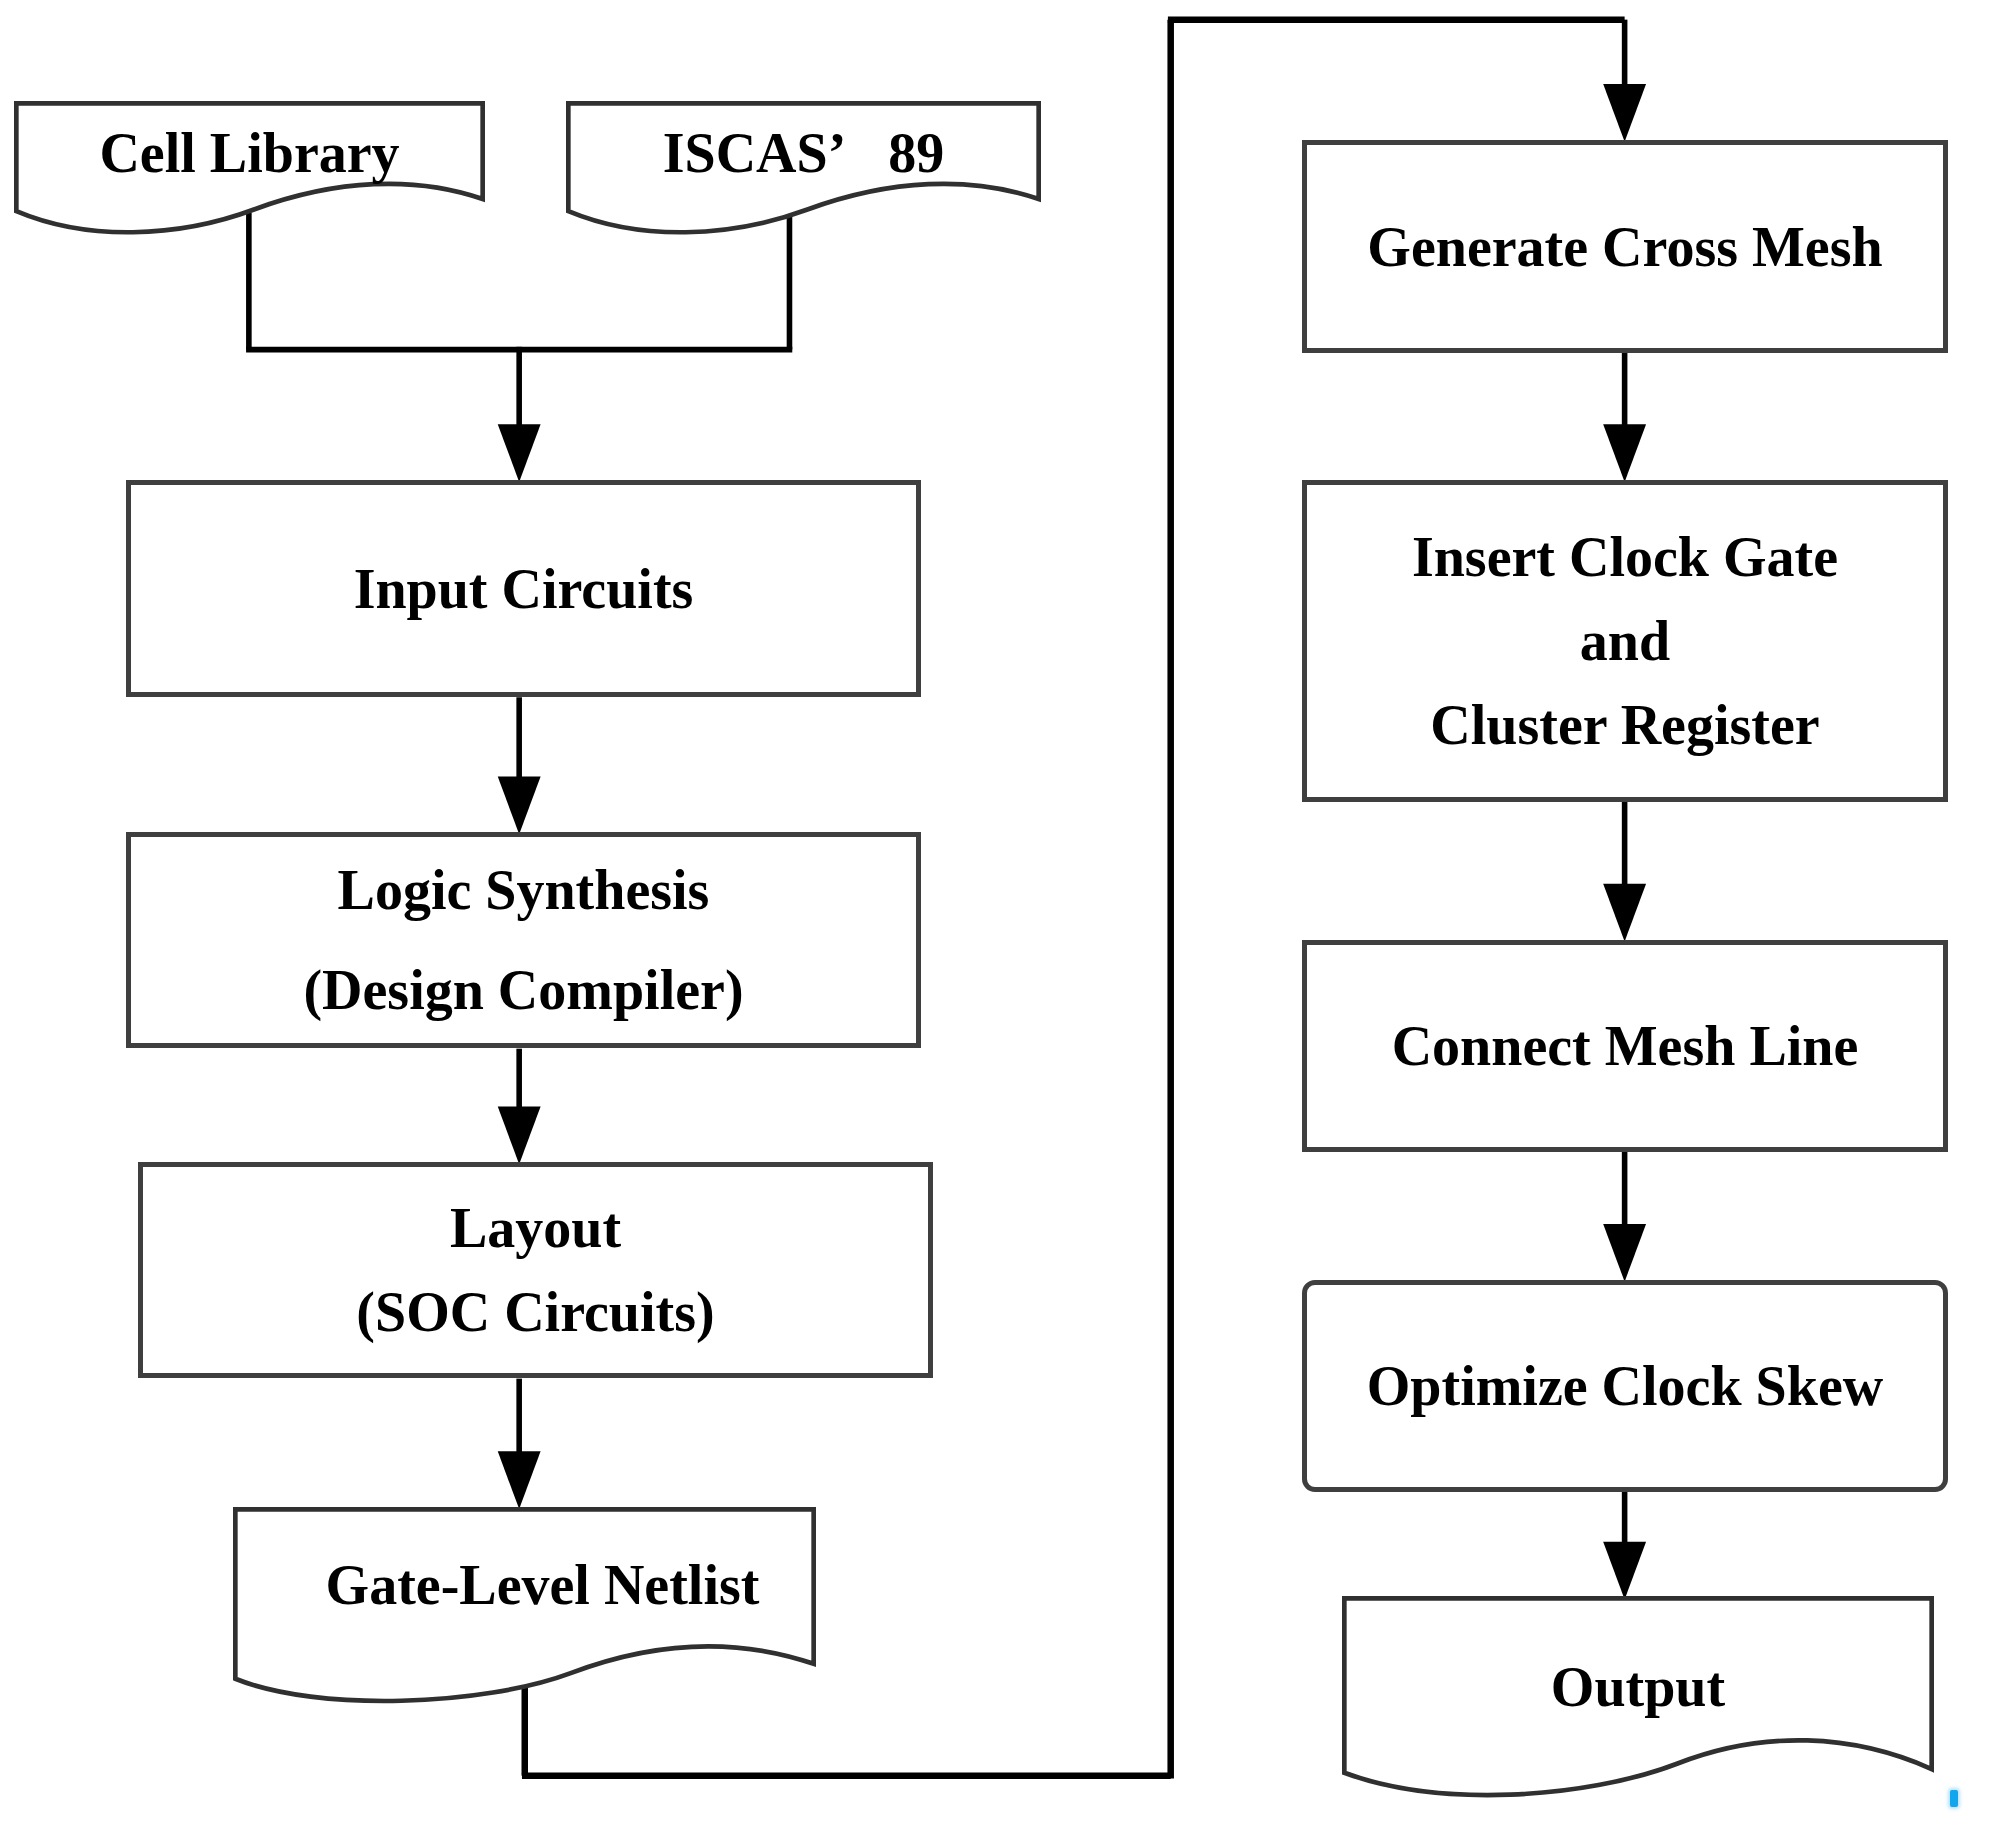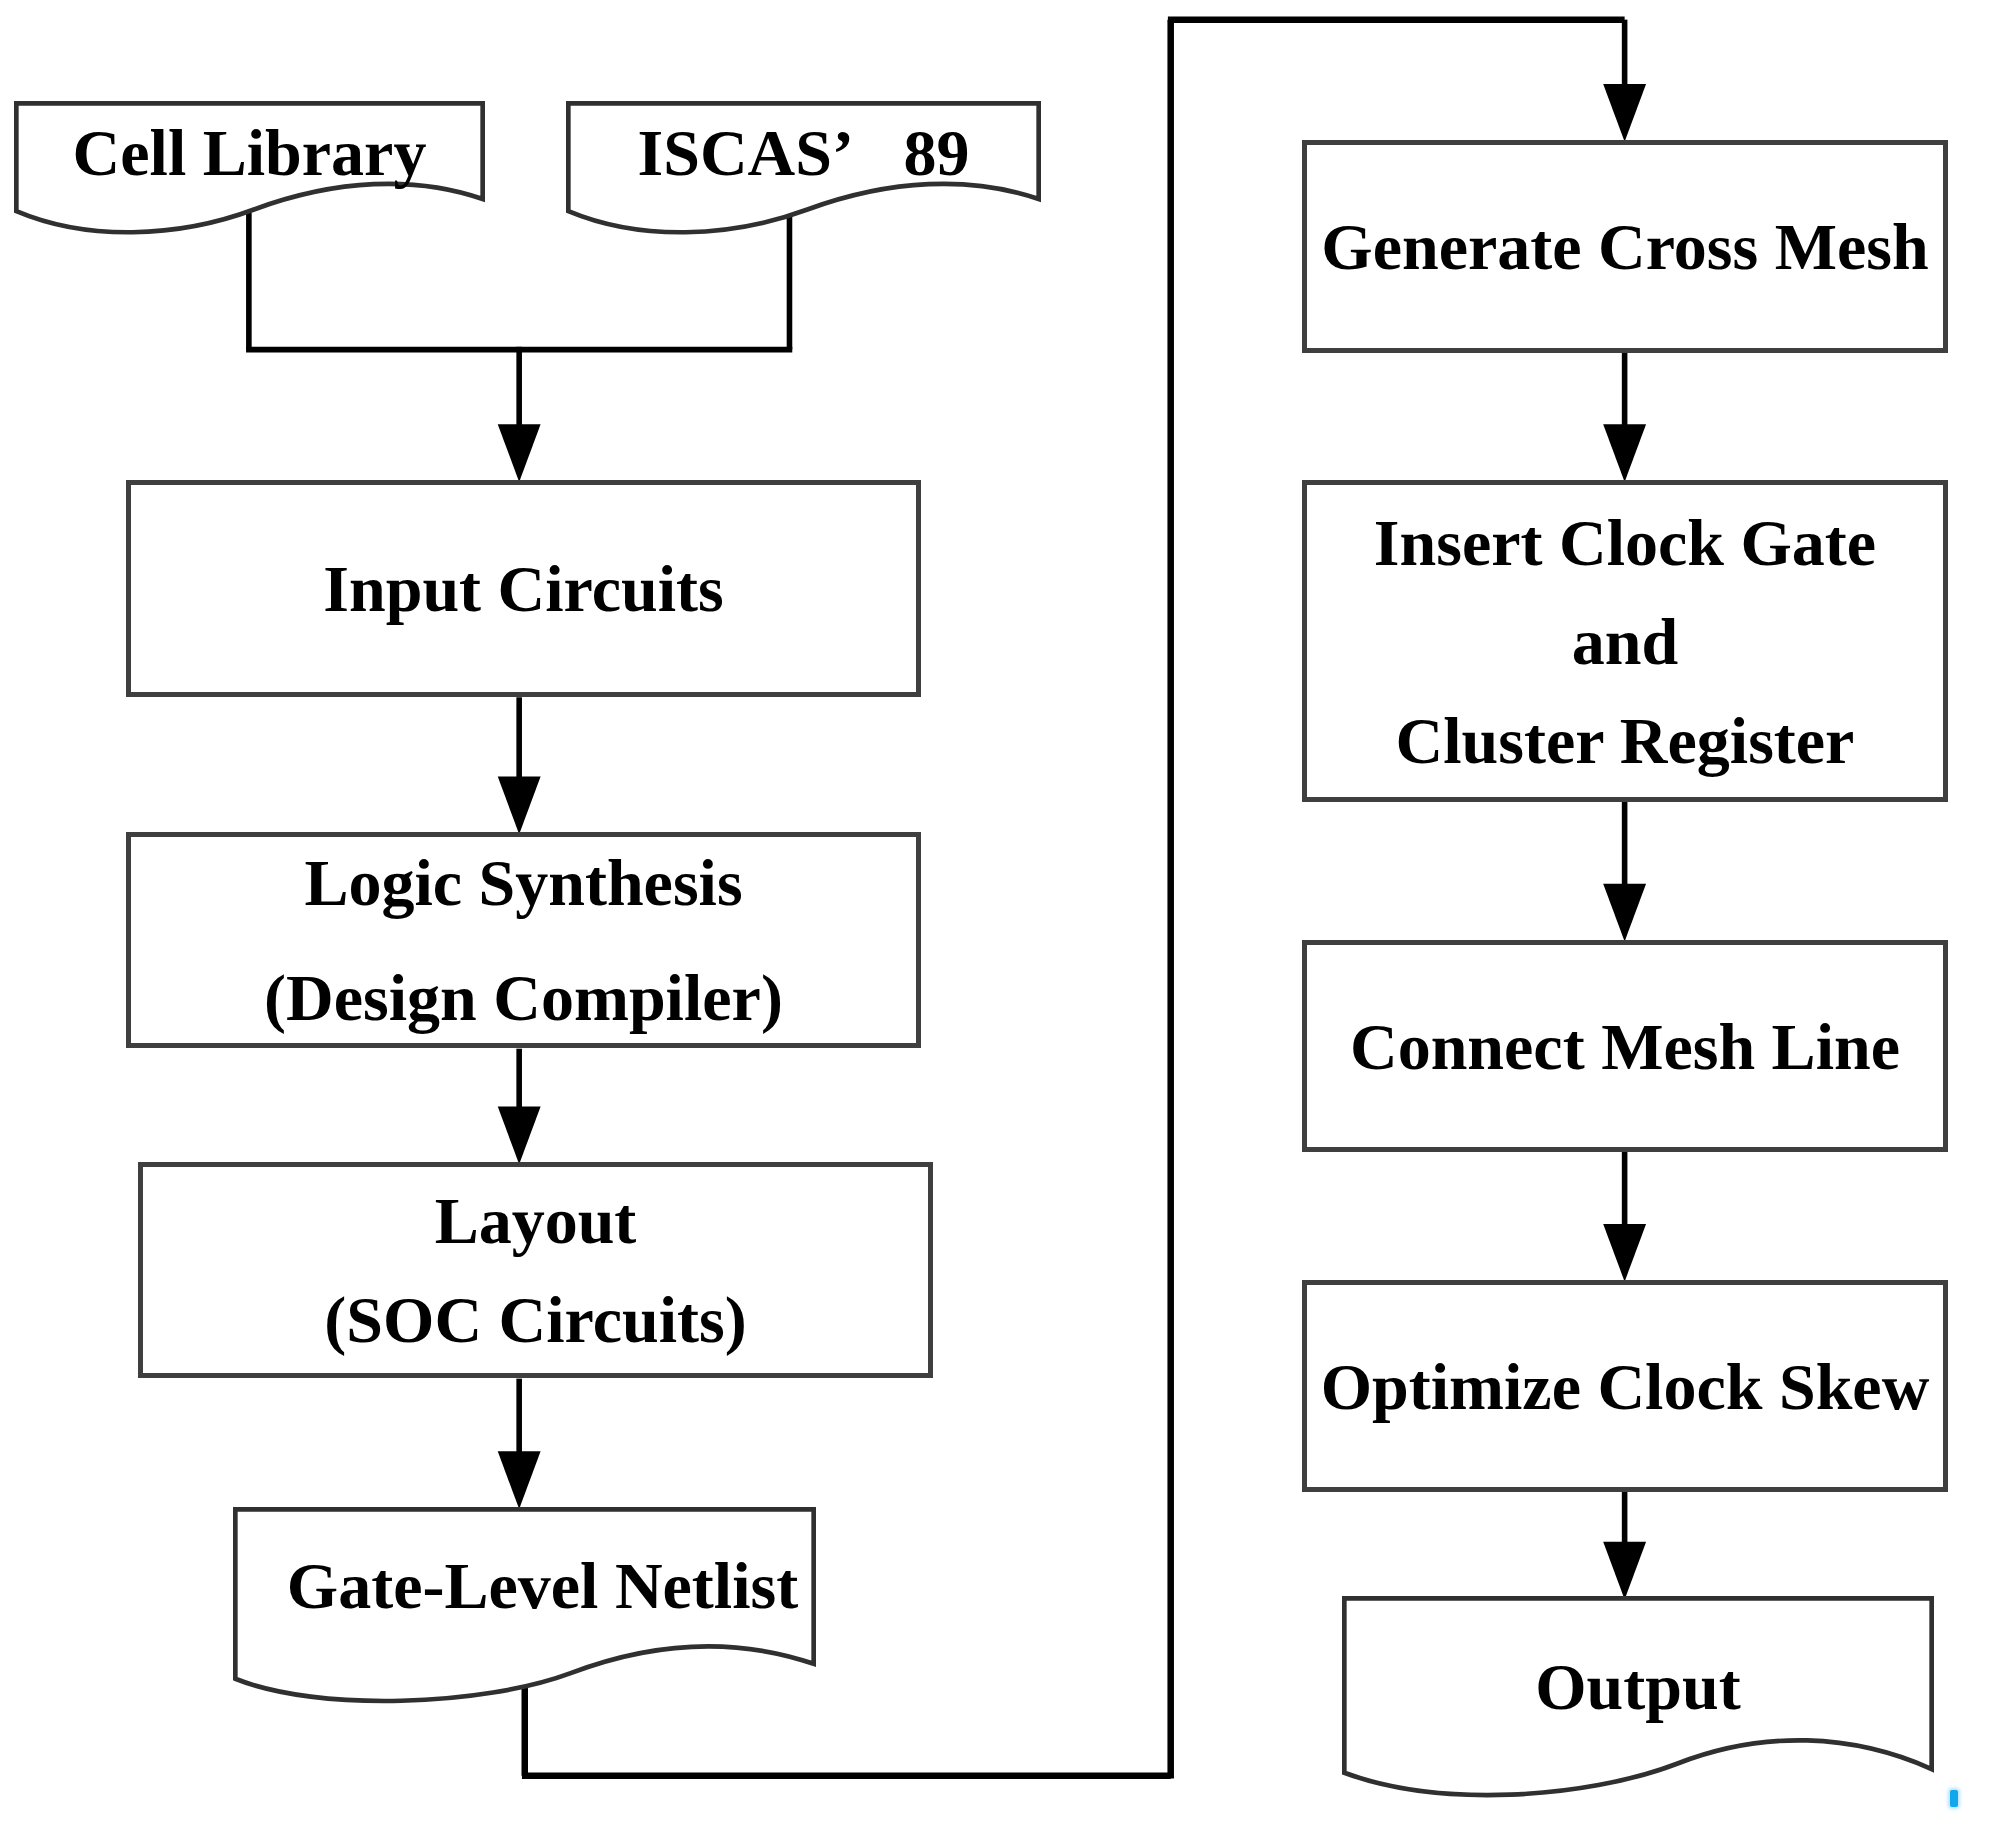--- a/index.html
+++ b/index.html
@@ -19,21 +19,21 @@
   .node {
     position: absolute;
     box-sizing: border-box;
     display: flex;
     flex-direction: column;
     align-items: center;
     justify-content: center;
     text-align: center;
     color: #000000;
     font-weight: bold;
-    font-size: 66px;
+    font-size: 56px;
     line-height: 1.5;
   }
   .rect {
     border: 5.6px solid #3f3f3f;
     background: #ffffff;
   }
   .doc { border: none; background: transparent; }
   .doc svg.doc-shape {
     position: absolute;
     left: 0; top: 0;
@@ -135,21 +135,21 @@
   <div class="node rect" style="left:1302px; top:480px; width:646px; height:322px;">
     <span class="line">Insert Clock Gate</span>
     <span class="line">and</span>
     <span class="line">Cluster Register</span>
   </div>
 
   <div class="node rect" style="left:1302px; top:940px; width:646px; height:212px;">
     <span class="line">Connect Mesh Line</span>
   </div>
 
-  <div class="node rect" style="left:1302px; top:1280px; width:646px; height:212px;">
+  <div class="node rect" style="left:1302px; top:1280px; width:646px; height:212px;border-radius:13px;">
     <span class="line">Optimize Clock Skew</span>
   </div>
 
   <div class="node doc" style="left:1342px; top:1596px; width:592px; height:214px; padding-bottom:33px;font-family:Liberation Serif, serif;">
     <svg class="doc-shape" viewBox="0 0 635 230" preserveAspectRatio="none">
       <path d="M 2.5 2.5 H 632.5 V 186 C 548 148, 452 144, 360 180 C 258 219, 102 227, 2.5 190 Z" fill="#ffffff" stroke="#303030" stroke-width="5"></path>
     </svg>
     <span class="line">Output</span>
   </div>
 

